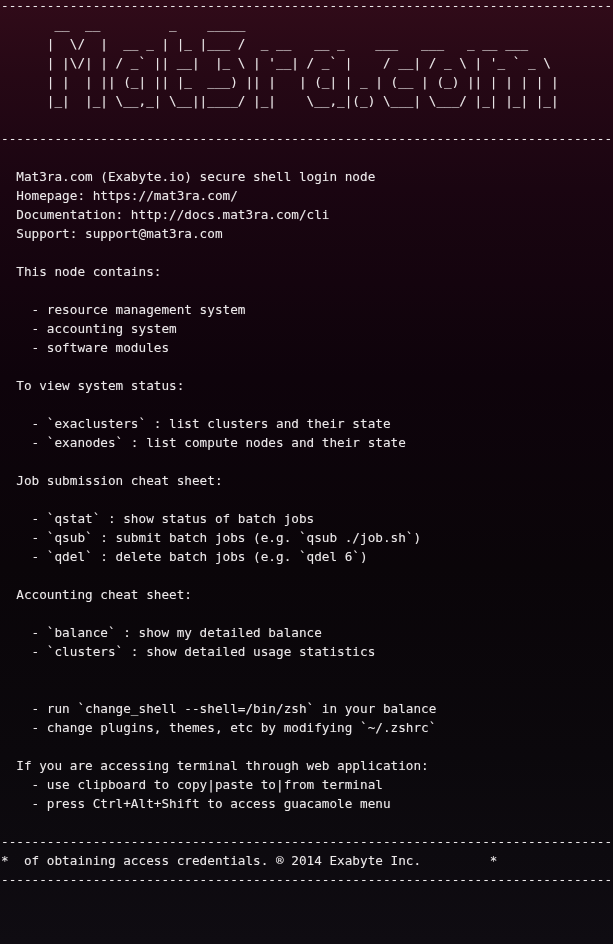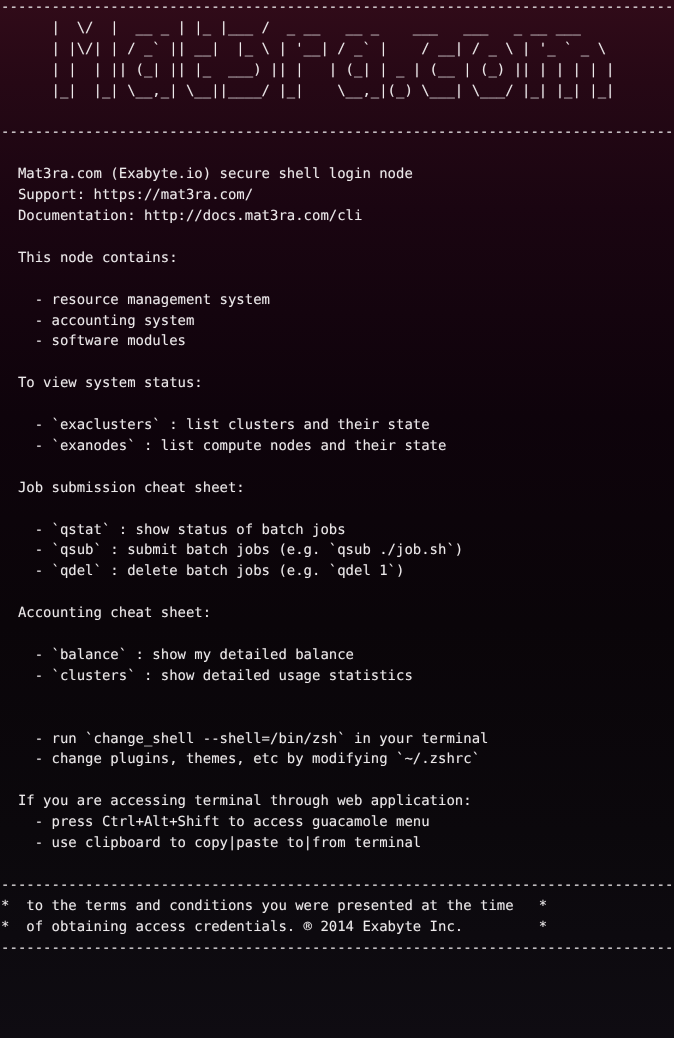--- a/index.html
+++ b/index.html
@@ -33,58 +33,59 @@
     height: 19px;
     white-space: pre;
     overflow: hidden;
   }
 </style>
 </head>
 <body>
 
 <div class="screen">
     <div class="line">--------------------------------------------------------------------------------</div>
+    <div class="line">       __  __         _    _____</div>
     <div class="line">      |  \/  |  __ _ | |_ |___ /  _ __   __ _    ___   ___   _ __ ___</div>
     <div class="line">      | |\/| | / _` || __|  |_ \ | '__| / _` |    / __| / _ \ | '_ ` _ \</div>
     <div class="line">      | |  | || (_| || |_  ___) || |   | (_| | _ | (__ | (_) || | | | | |</div>
     <div class="line">      |_|  |_| \__,_| \__||____/ |_|    \__,_|(_) \___| \___/ |_| |_| |_|</div>
     <div class="line"></div>
     <div class="line">--------------------------------------------------------------------------------</div>
     <div class="line"></div>
     <div class="line">  Mat3ra.com (Exabyte.io) secure shell login node</div>
-    <div class="line">  Support: https://mat3ra.com/</div>
+    <div class="line">  Homepage: https://mat3ra.com/</div>
     <div class="line">  Documentation: http://docs.mat3ra.com/cli</div>
+    <div class="line">  Support: support@mat3ra.com</div>
     <div class="line"></div>
     <div class="line">  This node contains:</div>
     <div class="line"></div>
     <div class="line">    - resource management system</div>
     <div class="line">    - accounting system</div>
     <div class="line">    - software modules</div>
     <div class="line"></div>
     <div class="line">  To view system status:</div>
     <div class="line"></div>
     <div class="line">    - `exaclusters` : list clusters and their state</div>
     <div class="line">    - `exanodes` : list compute nodes and their state</div>
     <div class="line"></div>
     <div class="line">  Job submission cheat sheet:</div>
     <div class="line"></div>
     <div class="line">    - `qstat` : show status of batch jobs</div>
     <div class="line">    - `qsub` : submit batch jobs (e.g. `qsub ./job.sh`)</div>
-    <div class="line">    - `qdel` : delete batch jobs (e.g. `qdel 1`)</div>
+    <div class="line">    - `qdel` : delete batch jobs (e.g. `qdel 6`)</div>
     <div class="line"></div>
     <div class="line">  Accounting cheat sheet:</div>
     <div class="line"></div>
     <div class="line">    - `balance` : show my detailed balance</div>
     <div class="line">    - `clusters` : show detailed usage statistics</div>
     <div class="line"></div>
     <div class="line"></div>
-    <div class="line">    - run `change_shell --shell=/bin/zsh` in your terminal</div>
+    <div class="line">    - run `change_shell --shell=/bin/zsh` in your balance</div>
     <div class="line">    - change plugins, themes, etc by modifying `~/.zshrc`</div>
     <div class="line"></div>
     <div class="line">  If you are accessing terminal through web application:</div>
+    <div class="line">    - use clipboard to copy|paste to|from terminal</div>
     <div class="line">    - press Ctrl+Alt+Shift to access guacamole menu</div>
-    <div class="line">    - use clipboard to copy|paste to|from terminal</div>
     <div class="line"></div>
     <div class="line">--------------------------------------------------------------------------------</div>
-    <div class="line">*  to the terms and conditions you were presented at the time   *</div>
     <div class="line">*  of obtaining access credentials. ® 2014 Exabyte Inc.         *</div>
     <div class="line">--------------------------------------------------------------------------------</div>
   </div>
 
 </body></html>

